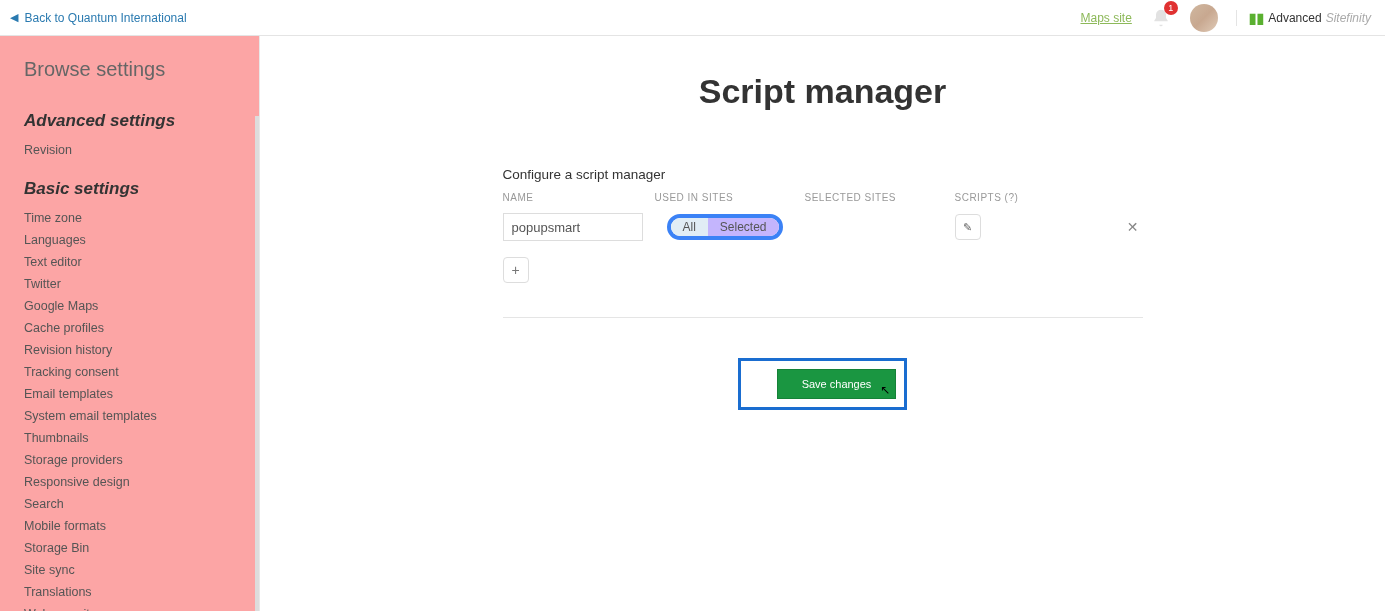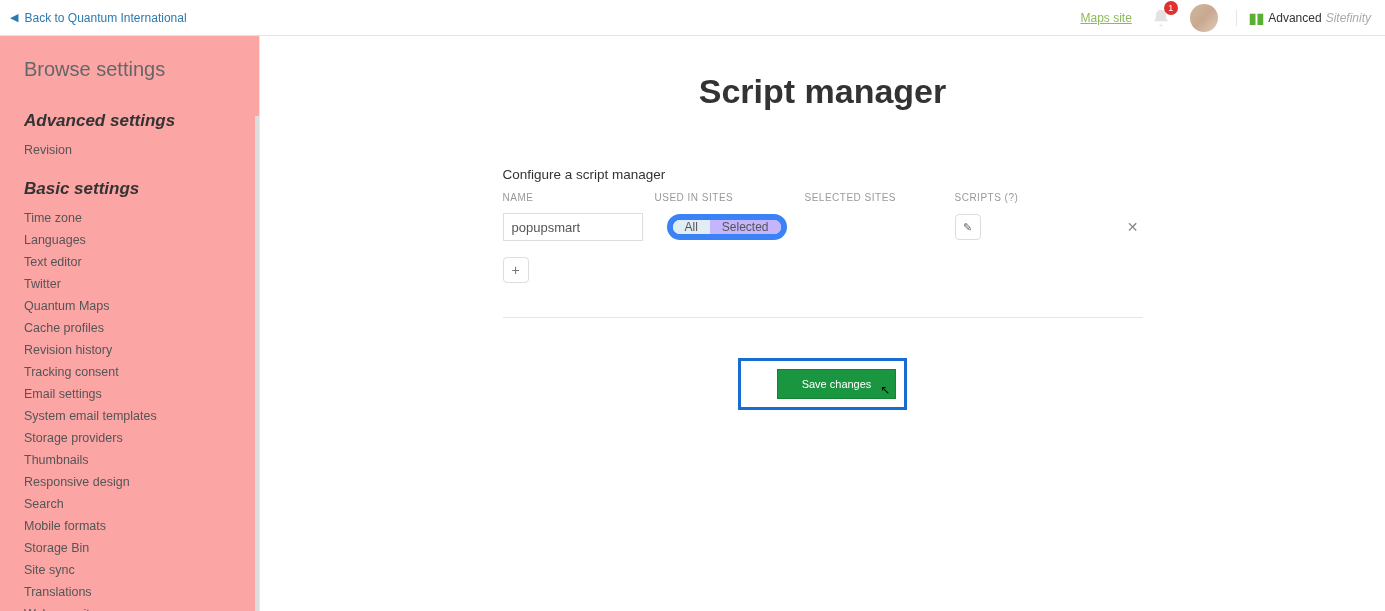--- a/index.html
+++ b/index.html
@@ -36,21 +36,21 @@
 
 .table-head { display: flex; font-size: 10px; color: #999; letter-spacing: 0.5px; margin-bottom: 6px; }
 .col-name { width: 152px; }
 .col-used { width: 150px; }
 .col-selsites { width: 150px; }
 .col-scripts { flex: 1; }
 
 .row { display: flex; align-items: center; height: 36px; }
 .name-input { width: 140px; height: 28px; border: 1px solid #ddd; padding: 0 8px; font-size: 13px; color: #555; }
 
-.segmented { display: flex; border: 6px solid #3b82f6; border-radius: 14px; overflow: hidden; margin-left: 12px; height: 26px; }
+.segmented { display: flex; border: 4px solid #3b82f6; border-radius: 14px; overflow: hidden; margin-left: 12px; height: 26px; }
 .seg { padding: 0 12px; font-size: 12px; display: flex; align-items: center; cursor: pointer; background: #c4b5fd; color: #555; }
 .seg.active { background: #e1edf5; }
 
 .icon-btn { width: 26px; height: 26px; border: 1px solid #ddd; border-radius: 4px; display: flex; align-items: center; justify-content: center; font-size: 11px; color: #666; cursor: pointer; background: #fff; }
 .icon-btn-plain { width: 20px; height: 20px; display: flex; align-items: center; justify-content: center; color: #888; cursor: pointer; font-size: 14px; }
 
 .addrow { margin-top: 12px; }
 .add-btn { width: 26px; height: 26px; border: 1px solid #ddd; border-radius: 4px; display: flex; align-items: center; justify-content: center; color: #777; cursor: pointer; background: #fff; font-size: 14px; }
 
 .divider { border: none; border-top: 1px solid #e5e5e5; margin-top: 34px; }
@@ -93,28 +93,28 @@
     <div id="adv-list">
         <a class="nav-item">Revision</a>
       </div>
 
     <div class="section-head">Basic settings</div>
     <div id="basic-list">
         <a class="nav-item">Time zone</a>
         <a class="nav-item">Languages</a>
         <a class="nav-item">Text editor</a>
         <a class="nav-item">Twitter</a>
-        <a class="nav-item">Quantum Maps</a>
+        <a class="nav-item">Google Maps</a>
         <a class="nav-item">Cache profiles</a>
         <a class="nav-item">Revision history</a>
         <a class="nav-item">Tracking consent</a>
-        <a class="nav-item">Email settings</a>
+        <a class="nav-item">Email templates</a>
         <a class="nav-item">System email templates</a>
+        <a class="nav-item">Thumbnails</a>
         <a class="nav-item">Storage providers</a>
-        <a class="nav-item">Thumbnails</a>
         <a class="nav-item">Responsive design</a>
         <a class="nav-item">Search</a>
         <a class="nav-item">Mobile formats</a>
         <a class="nav-item">Storage Bin</a>
         <a class="nav-item">Site sync</a>
         <a class="nav-item">Translations</a>
         <a class="nav-item">Web security</a>
       </div>
   </aside>
 

